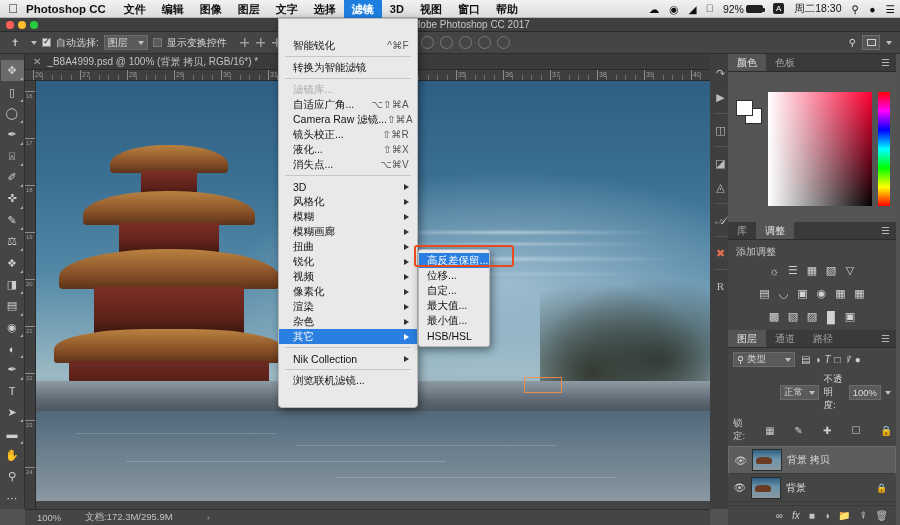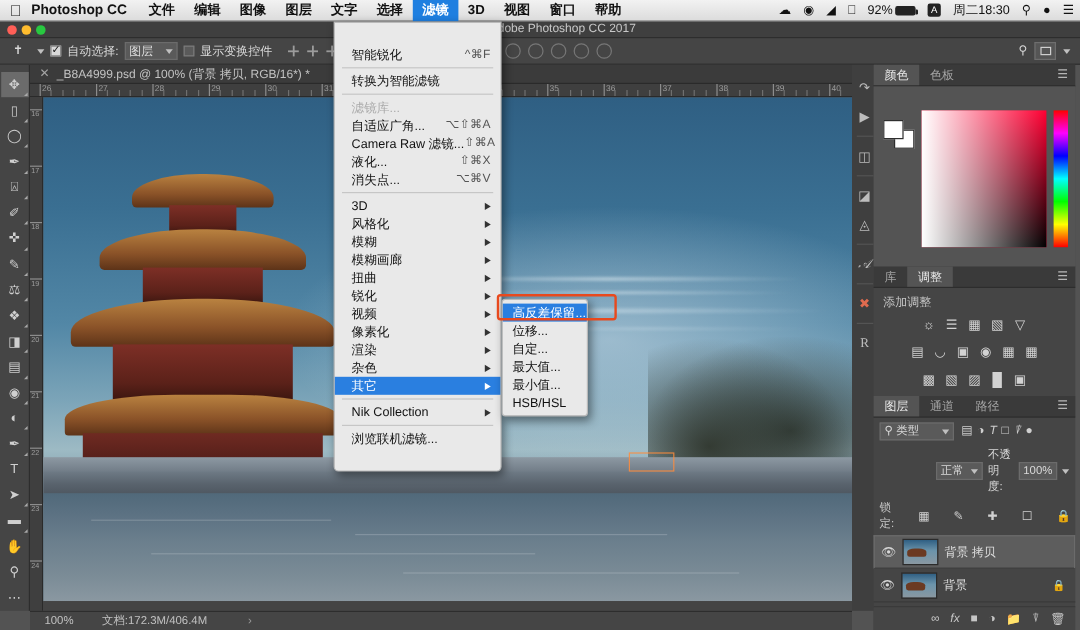--- a/index.html
+++ b/index.html
@@ -516,21 +516,21 @@
         <div class="ripple" style="left:90px;top:50px;width:320px"></div>
         <div class="ripple" style="left:300px;top:66px;width:280px"></div>
       </div>
       <div style="position:absolute;left:488px;top:296px;width:38px;height:16px;border:1px solid rgba(255,140,60,.85);"></div>
     </div>
     <div style="position:absolute;left:0;top:420px;width:674px;height:8px;background:#444"></div>
   </div>
 
   <div class="statusbar">
     <div class="zoom">100%</div>
-    <div class="docinfo">文档:172.3M/406.4M</div>
+    <div class="docinfo">文档:172.3M/295.9M</div>
     <div class="arr">›</div>
   </div>
 
   <div class="rail">
     <div class="ri">↷</div>
     <div class="ri">▶</div>
     <div class="rsep"></div>
     <div class="ri">◫</div>
     <div class="rsep"></div>
     <div class="ri">◪</div>
@@ -681,20 +681,24 @@
     </div>
     <div class="mrow">
       <span>自适应广角...</span>
       <span class="sc">⌥⇧⌘A</span>
     </div>
     <div class="mrow">
       <span>Camera Raw 滤镜...</span>
       <span class="sc">⇧⌘A</span>
     </div>
     <div class="mrow">
+      <span>镜头校正...</span>
+      <span class="sc">⇧⌘R</span>
+    </div>
+    <div class="mrow">
       <span>液化...</span>
       <span class="sc">⇧⌘X</span>
     </div>
     <div class="mrow">
       <span>消失点...</span>
       <span class="sc">⌥⌘V</span>
     </div>
     <div class="msep"></div>
     <div class="mrow">
       <span>3D</span>

